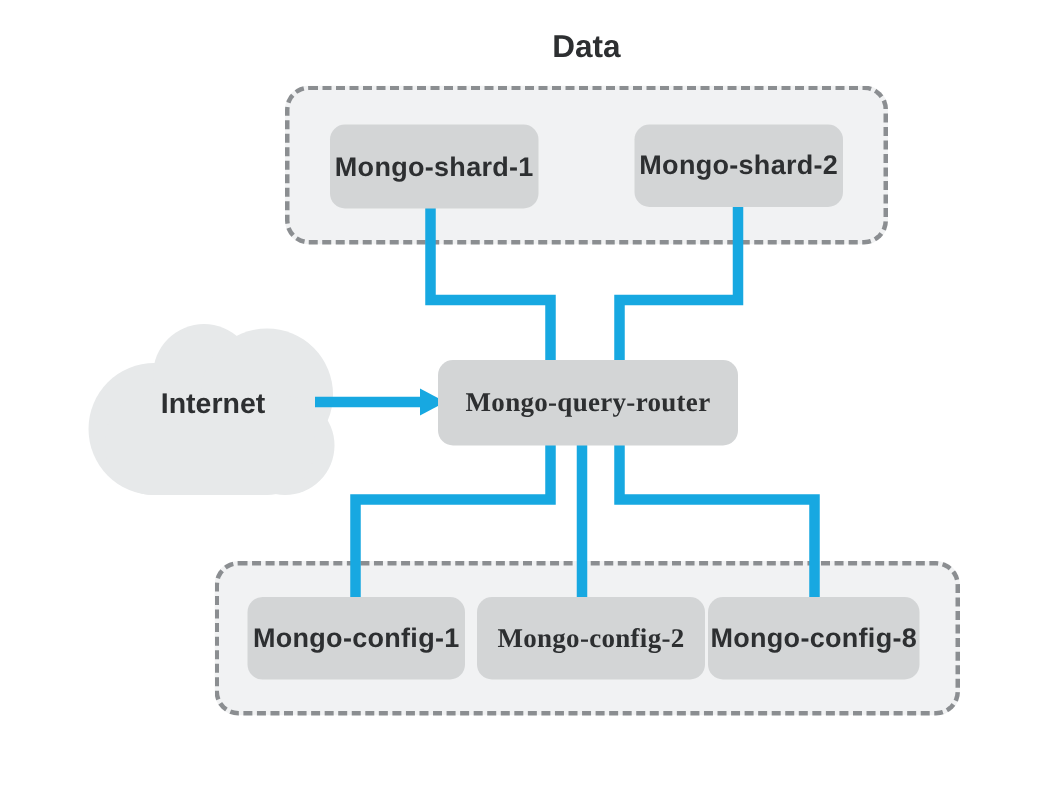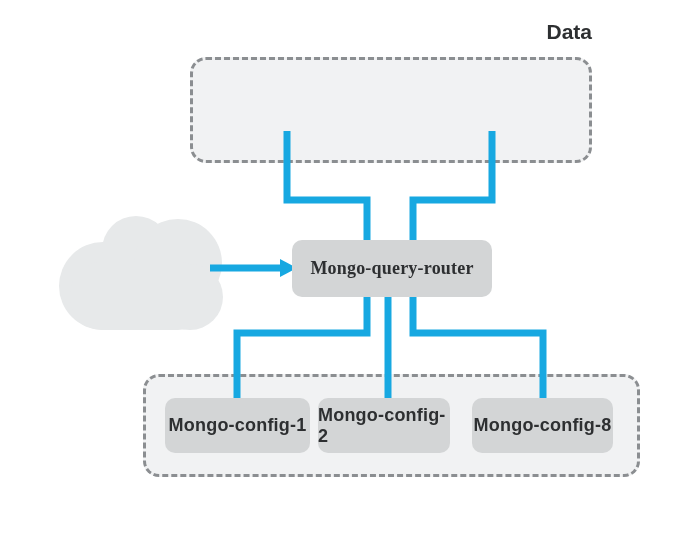--- a/index.html
+++ b/index.html
@@ -52,26 +52,26 @@
     font-size: 18px;
     font-weight: 700;
     color: var(--text-color, #2d2f31);
     z-index: 3;
     letter-spacing: 0.2px;
   }
   .node-shard-1 { left: 220px; top: 83px;  width: 139px; height: 56px; }
   .node-shard-2 { left: 423px; top: 83px;  width: 139px; height: 55px; }
   .node-router  { left: 292px; top: 240px; width: 200px; height: 57px; font-family: Liberation Serif, serif; }
   .node-config-1{ left: 165px; top: 398px; width: 145px; height: 55px; border-radius: 10px; }
-  .node-config-2{ left: 318px; top: 398px; width: 132px; height: 55px; }
+  .node-config-2{ left: 318px; top: 398px; width: 152px; height: 55px; font-family: Liberation Serif, serif; }
   .node-config-3{ left: 472px; top: 398px; width: 141px; height: 55px; }
 
   .section-label {
     position: absolute;
-    text-align: right;
+    text-align: center;
     font-size: 21px;
     font-weight: 700;
     color: var(--text-color, #2d2f31);
     z-index: 4;
   }
   .label-data   { left: 190px; top: 20px;  width: 402px; }
   .label-config { left: 143px; top: 486px; width: 497px; }
 
   .cloud-label {
     position: absolute;
@@ -111,24 +111,27 @@
     <path class="connector" d="M367 290 V333 H237 V404"></path>
     <path class="connector" d="M388 290 V404"></path>
     <path class="connector" d="M413 290 V333 H543 V404"></path>
 
     <g>
       <path class="connector" d="M210 268 H281"></path>
       <polygon class="arrow-head" points="280,259 280,277 297,268"></polygon>
     </g>
   </svg>
 
+  <div class="node node-shard-1">Mongo-shard-1</div>
 
+  <div class="node node-shard-2">Mongo-shard-2</div>
 
   <div class="node node-router">Mongo-query-router</div>
 
   <div class="node node-config-1">Mongo-config-1</div>
 
   <div class="node node-config-2">Mongo-config-2</div>
 
   <div class="node node-config-3">Mongo-config-8</div>
 
+  <div class="cloud-label">Internet</div>
 
 </div>
 
 </body></html>

